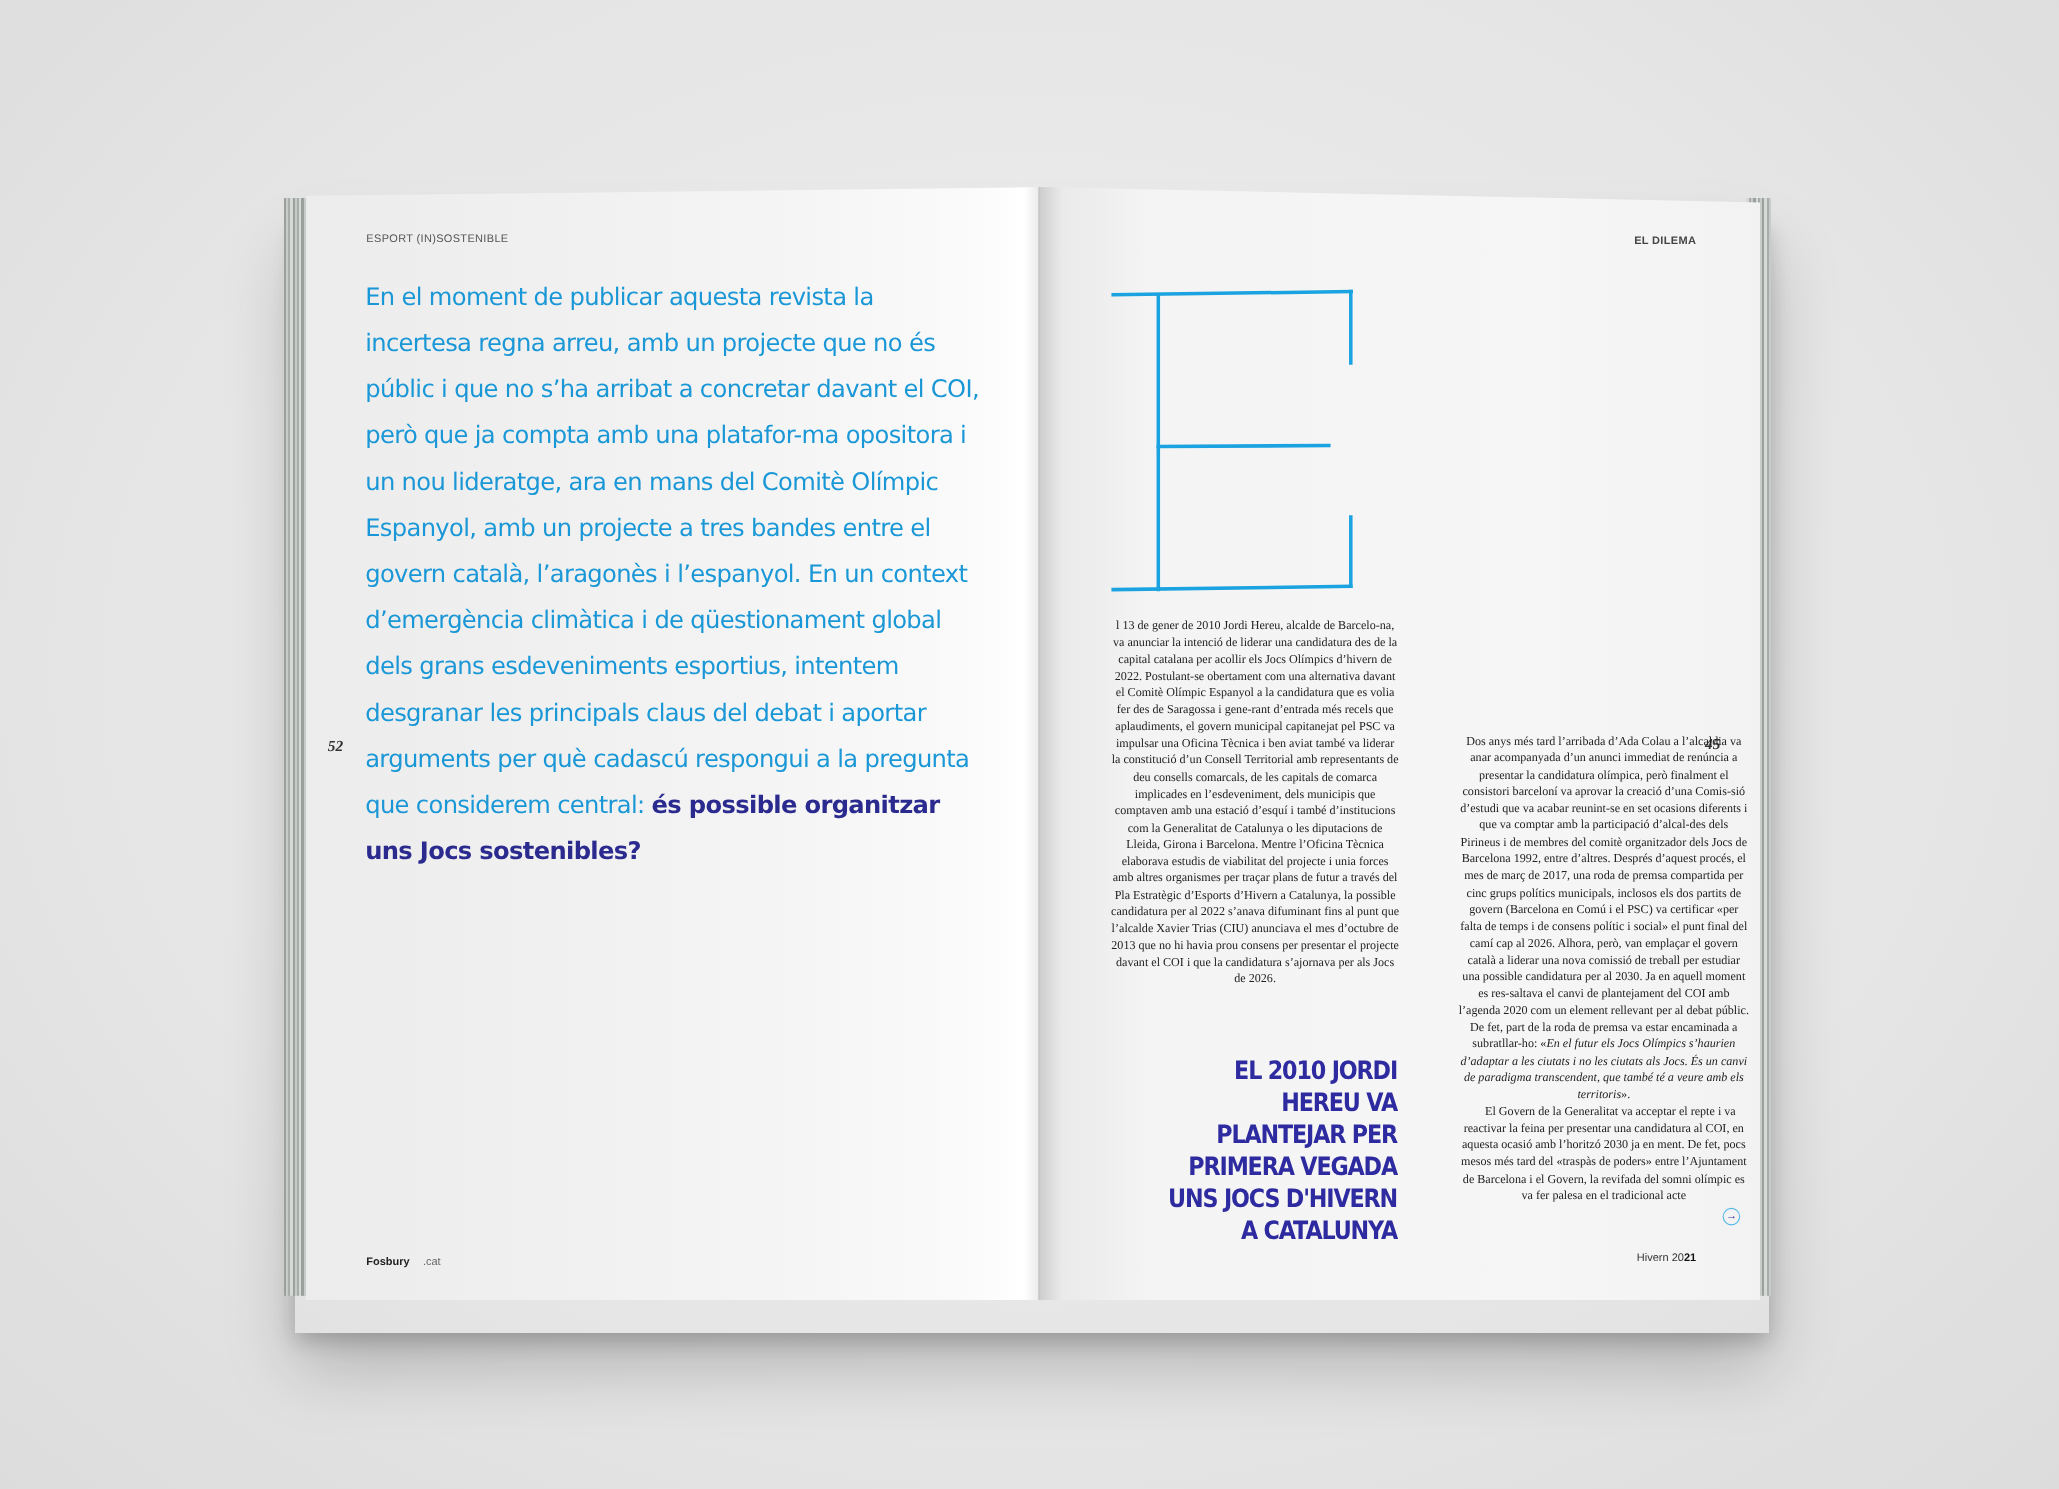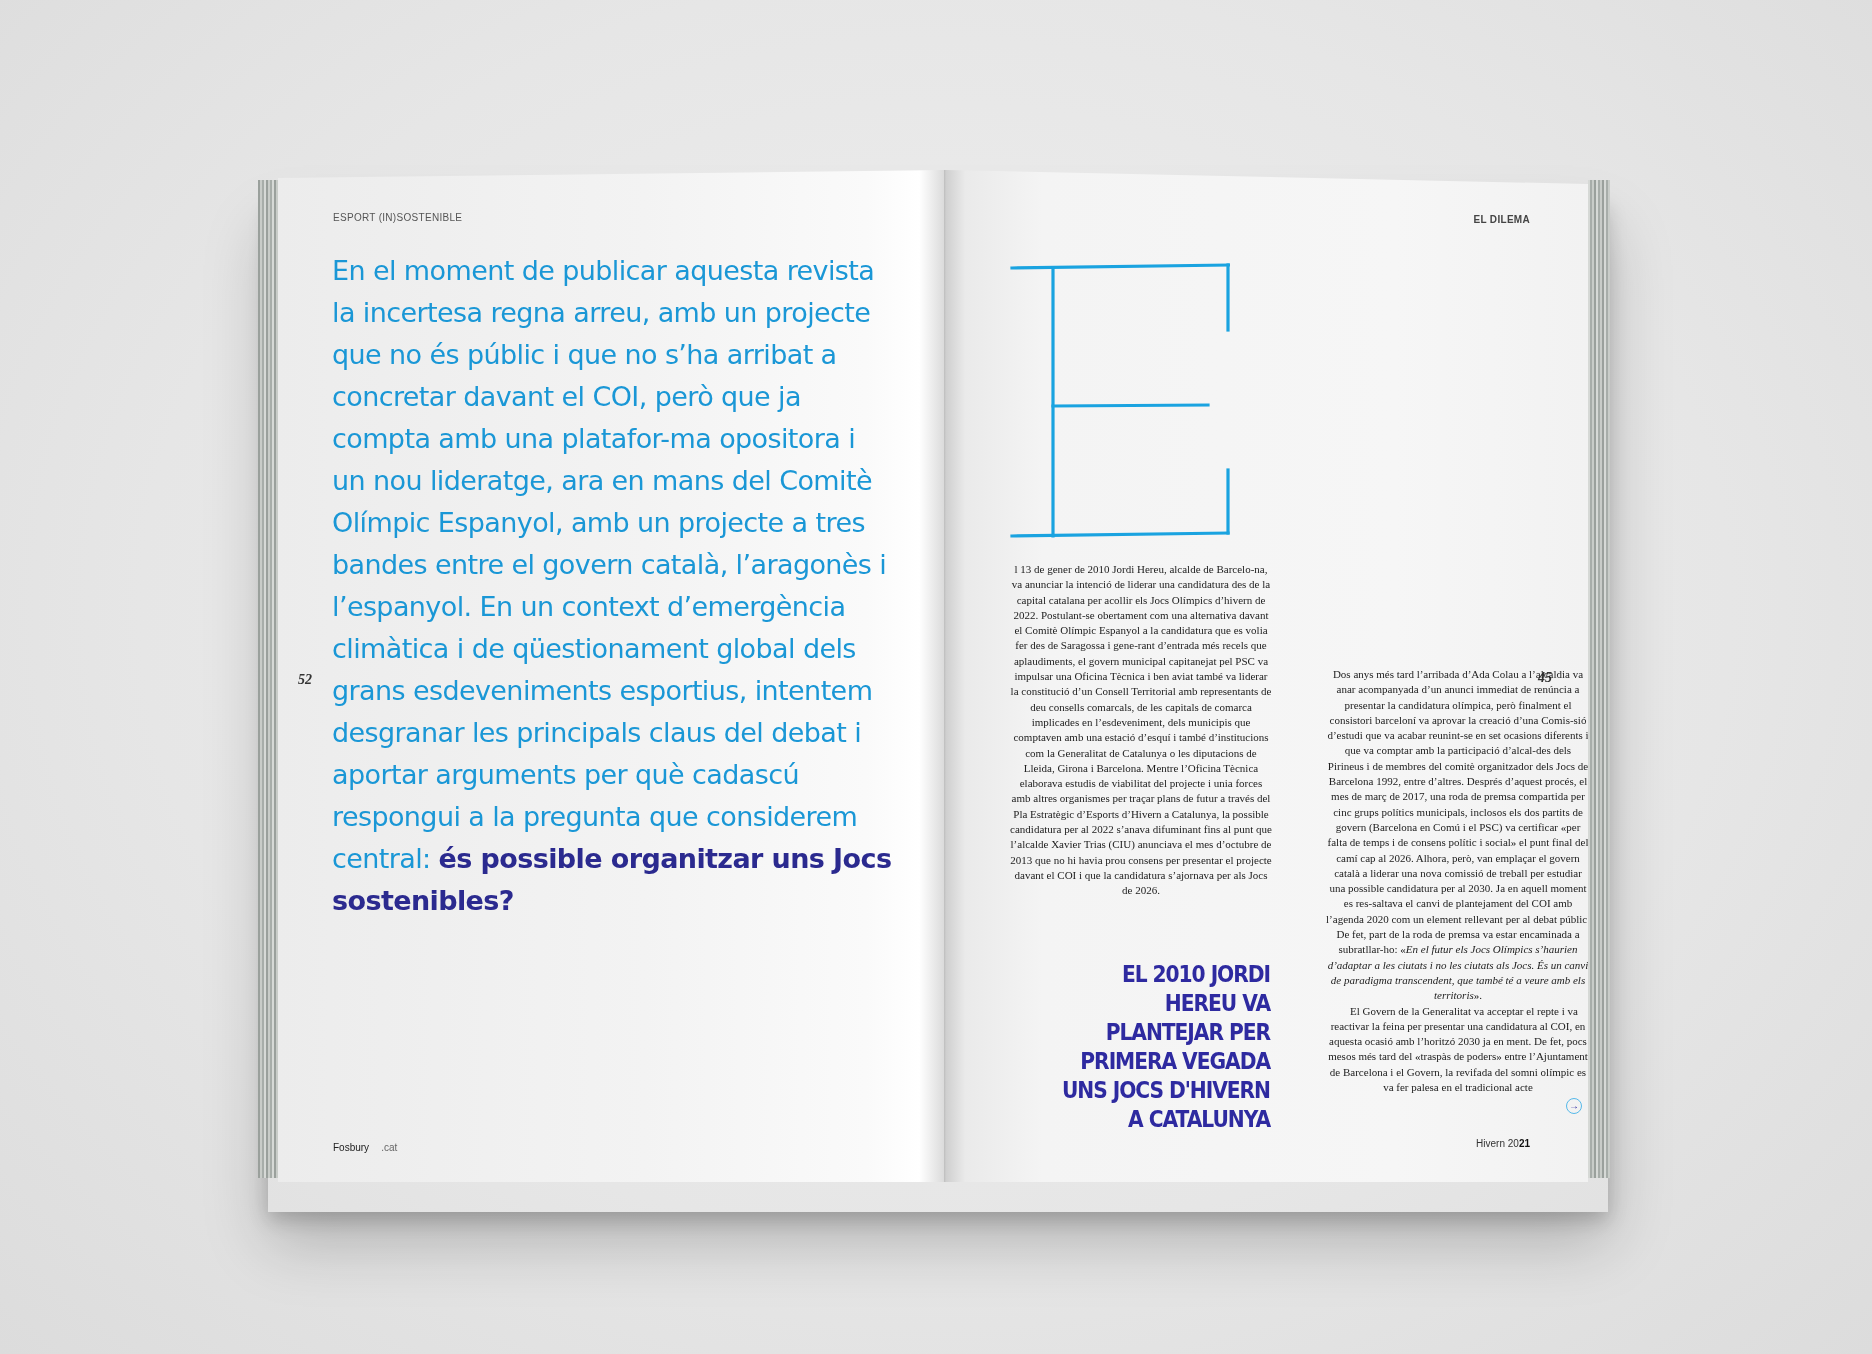--- a/index.html
+++ b/index.html
@@ -18,21 +18,21 @@
   }
   .edge-left {
     position: absolute; left: 0; top: 10px; width: 22px; height: 998px;
     background: repeating-linear-gradient(90deg, #9aa09c 0 2px, #c8ccc8 2px 4px, #a7ada9 4px 6px, #d6d9d6 6px 8px);
   }
   .edge-right {
     position: absolute; right: 0; top: 10px; width: 22px; height: 998px;
     background: repeating-linear-gradient(90deg, #d6d9d6 0 2px, #a7ada9 2px 4px, #c8ccc8 4px 6px, #9aa09c 6px 8px);
   }
   .page {
-    position: absolute; top: 0; height: 1012px; overflow: hidden;
+    position: absolute; top: 0; height: 1012px; overflow: hidden; padding-left: 12px;
   }
   .page-left {
     left: 20px; width: 668px;
     background: linear-gradient(90deg, #ececec 0%, #f3f3f3 55%, #fafafa 88%, #ffffff 96%, #d8d8d8 100%);
     clip-path: polygon(0 8px, 100% 0, 100% 100%, 0 100%);
   }
   .page-right {
     left: 688px; width: 642px;
     background: linear-gradient(90deg, #cfcfcf 0%, #eaeaea 3%, #f4f4f4 15%, #f6f6f6 70%, #f2f2f2 100%);
     clip-path: polygon(0 0, 100% 14px, 100% 100%, 0 100%);
@@ -44,28 +44,28 @@
   .rh-left { left: 55px; top: 42px; }
   .rh-right { right: 58px; top: 44px; font-weight: bold; color: #444; }
   .folio {
     position: absolute; font-size: 14px; font-style: italic; font-weight: bold; color: #333;
     font-family: Liberation Serif, serif;
   }
   .folio-left { left: 20px; top: 502px; }
   .folio-right { right: 36px; top: 500px; }
   .intro {
     position: absolute; left: 54px; top: 80px; width: 560px;
-    font-size: 27px; line-height: 42px; color: #1a97d6;
+    font-size: 22px; line-height: 42px; color: #1a97d6;
     font-family: "DejaVu Sans", sans-serif; letter-spacing: -0.6px;
   }
   .intro .emph { color: #2b2a8f; font-weight: bold; }
   .footer-brand {
     position: absolute; left: 55px; top: 972px; font-size: 10px; color: #222;
   }
-  .footer-brand b { font-weight: normal; }
+  .footer-brand b { font-weight: bold; }
   .footer-brand span.dom { color: #666; margin-left: 12px; }
   .dropcap {
     position: absolute; left: 64px; top: 90px; width: 220px; height: 282px;
   }
   .col {
     position: absolute; font-family: "Liberation Serif", serif; font-size: 11px;
     line-height: 15.3px; color: #222; text-align: center;
   }
   .col1 { left: 64px; top: 392px; width: 262px; }
   .col2 { left: 340px; top: 497px; width: 264px; margin-left: 40px; }

